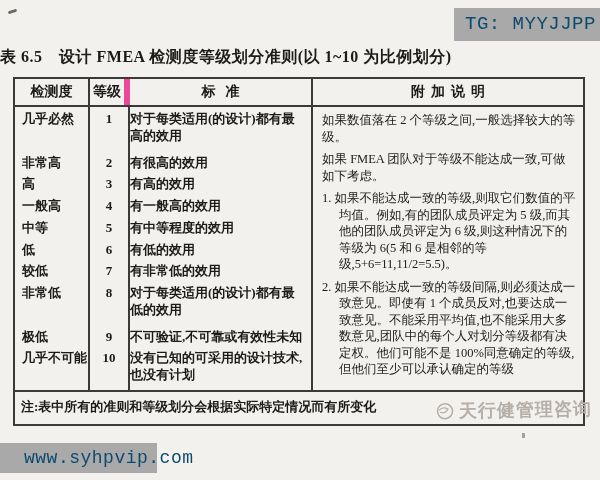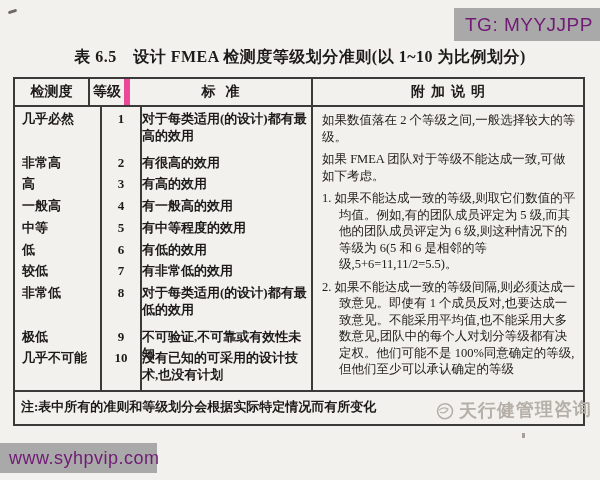--- a/index.html
+++ b/index.html
@@ -8,46 +8,45 @@
     position:relative;
     background:#f3f1ed;
     font-family:"Liberation Serif","DejaVu Serif",serif;
     color:#1d1b19;
     overflow:hidden;
   }
   
   .badge {
     position:absolute;
     background:#a9a9a9;
-    color:#701a75;
-    font-family:Liberation Sans, sans-serif;
+    color:#0c4a6e;
+    font-family:Liberation Mono, monospace;
     font-size:19px;
     letter-spacing:0.5px;
   }
   .badge.tg { top:8px; right:0; width:146px; height:33px; line-height:33px; padding-left:11px; }
-  .badge.site { top:443px; left:0; width:157px; height:30px; line-height:30px; padding-left:9px; font-size:18px; }
+  .badge.site { top:443px; left:0; width:157px; height:30px; line-height:30px; padding-left:24px; font-size:18px; }
   .brand-mark {
     position:absolute;
     top:398px; right:8px;
     display:flex; align-items:center; gap:4px;
     color:#b5afa8;
     font-size:18px; font-weight:700;
     letter-spacing:1px;
     transform:rotate(-1deg);
   }
   .brand-mark svg { display:block; }
   .scan-speck { position:absolute; background:#6f6a64; }
   .speck-a { top:10px; left:8px; width:9px; height:3px; transform:rotate(-18deg); border-radius:2px; }
   .speck-b { top:433px; right:75px; width:3px; height:5px; opacity:.6; }
 
   
   .doc-title {
     position:absolute;
     top:47px; left:0; width:100%;
-    text-align:center;
     font-size:16px; font-weight:700;
     letter-spacing:0.5px;
   }
 
   
   .fmea-table {
     position:absolute;
     top:77px; left:13px;
     width:572px; height:349px;
     border:2px solid #3c3a38;
@@ -70,21 +69,21 @@
 
   .tbody { display:flex; flex:1; min-height:0; }
   .grade-col {
     width:298px;
     display:flex; flex-direction:column;
     border-right:2px solid #3c3a38;
   }
   .grade-row { display:flex; flex:1 1 0; min-height:0; }
   .grade-row.tall { flex:2 1 0; }
   .grade-row > div { padding-top:3px; font-weight:700; font-size:13px; line-height:17px; }
-  .cell-detection { width:87px; border-right:2px solid #3c3a38; padding-left:7px; }
+  .cell-detection { width:75px; border-right:2px solid #3c3a38; padding-left:7px; }
   .cell-grade     { width:40px; border-right:2px solid #3c3a38; text-align:center; }
   .cell-criteria  { flex:1; padding-right:4px; }
 
   .notes-col {
     flex:1;
     padding:5px 6px 2px 9px;
     font-weight:400;
     font-size:12.5px; line-height:16.5px;
   }
   .notes-col p { margin-bottom:6px; }

